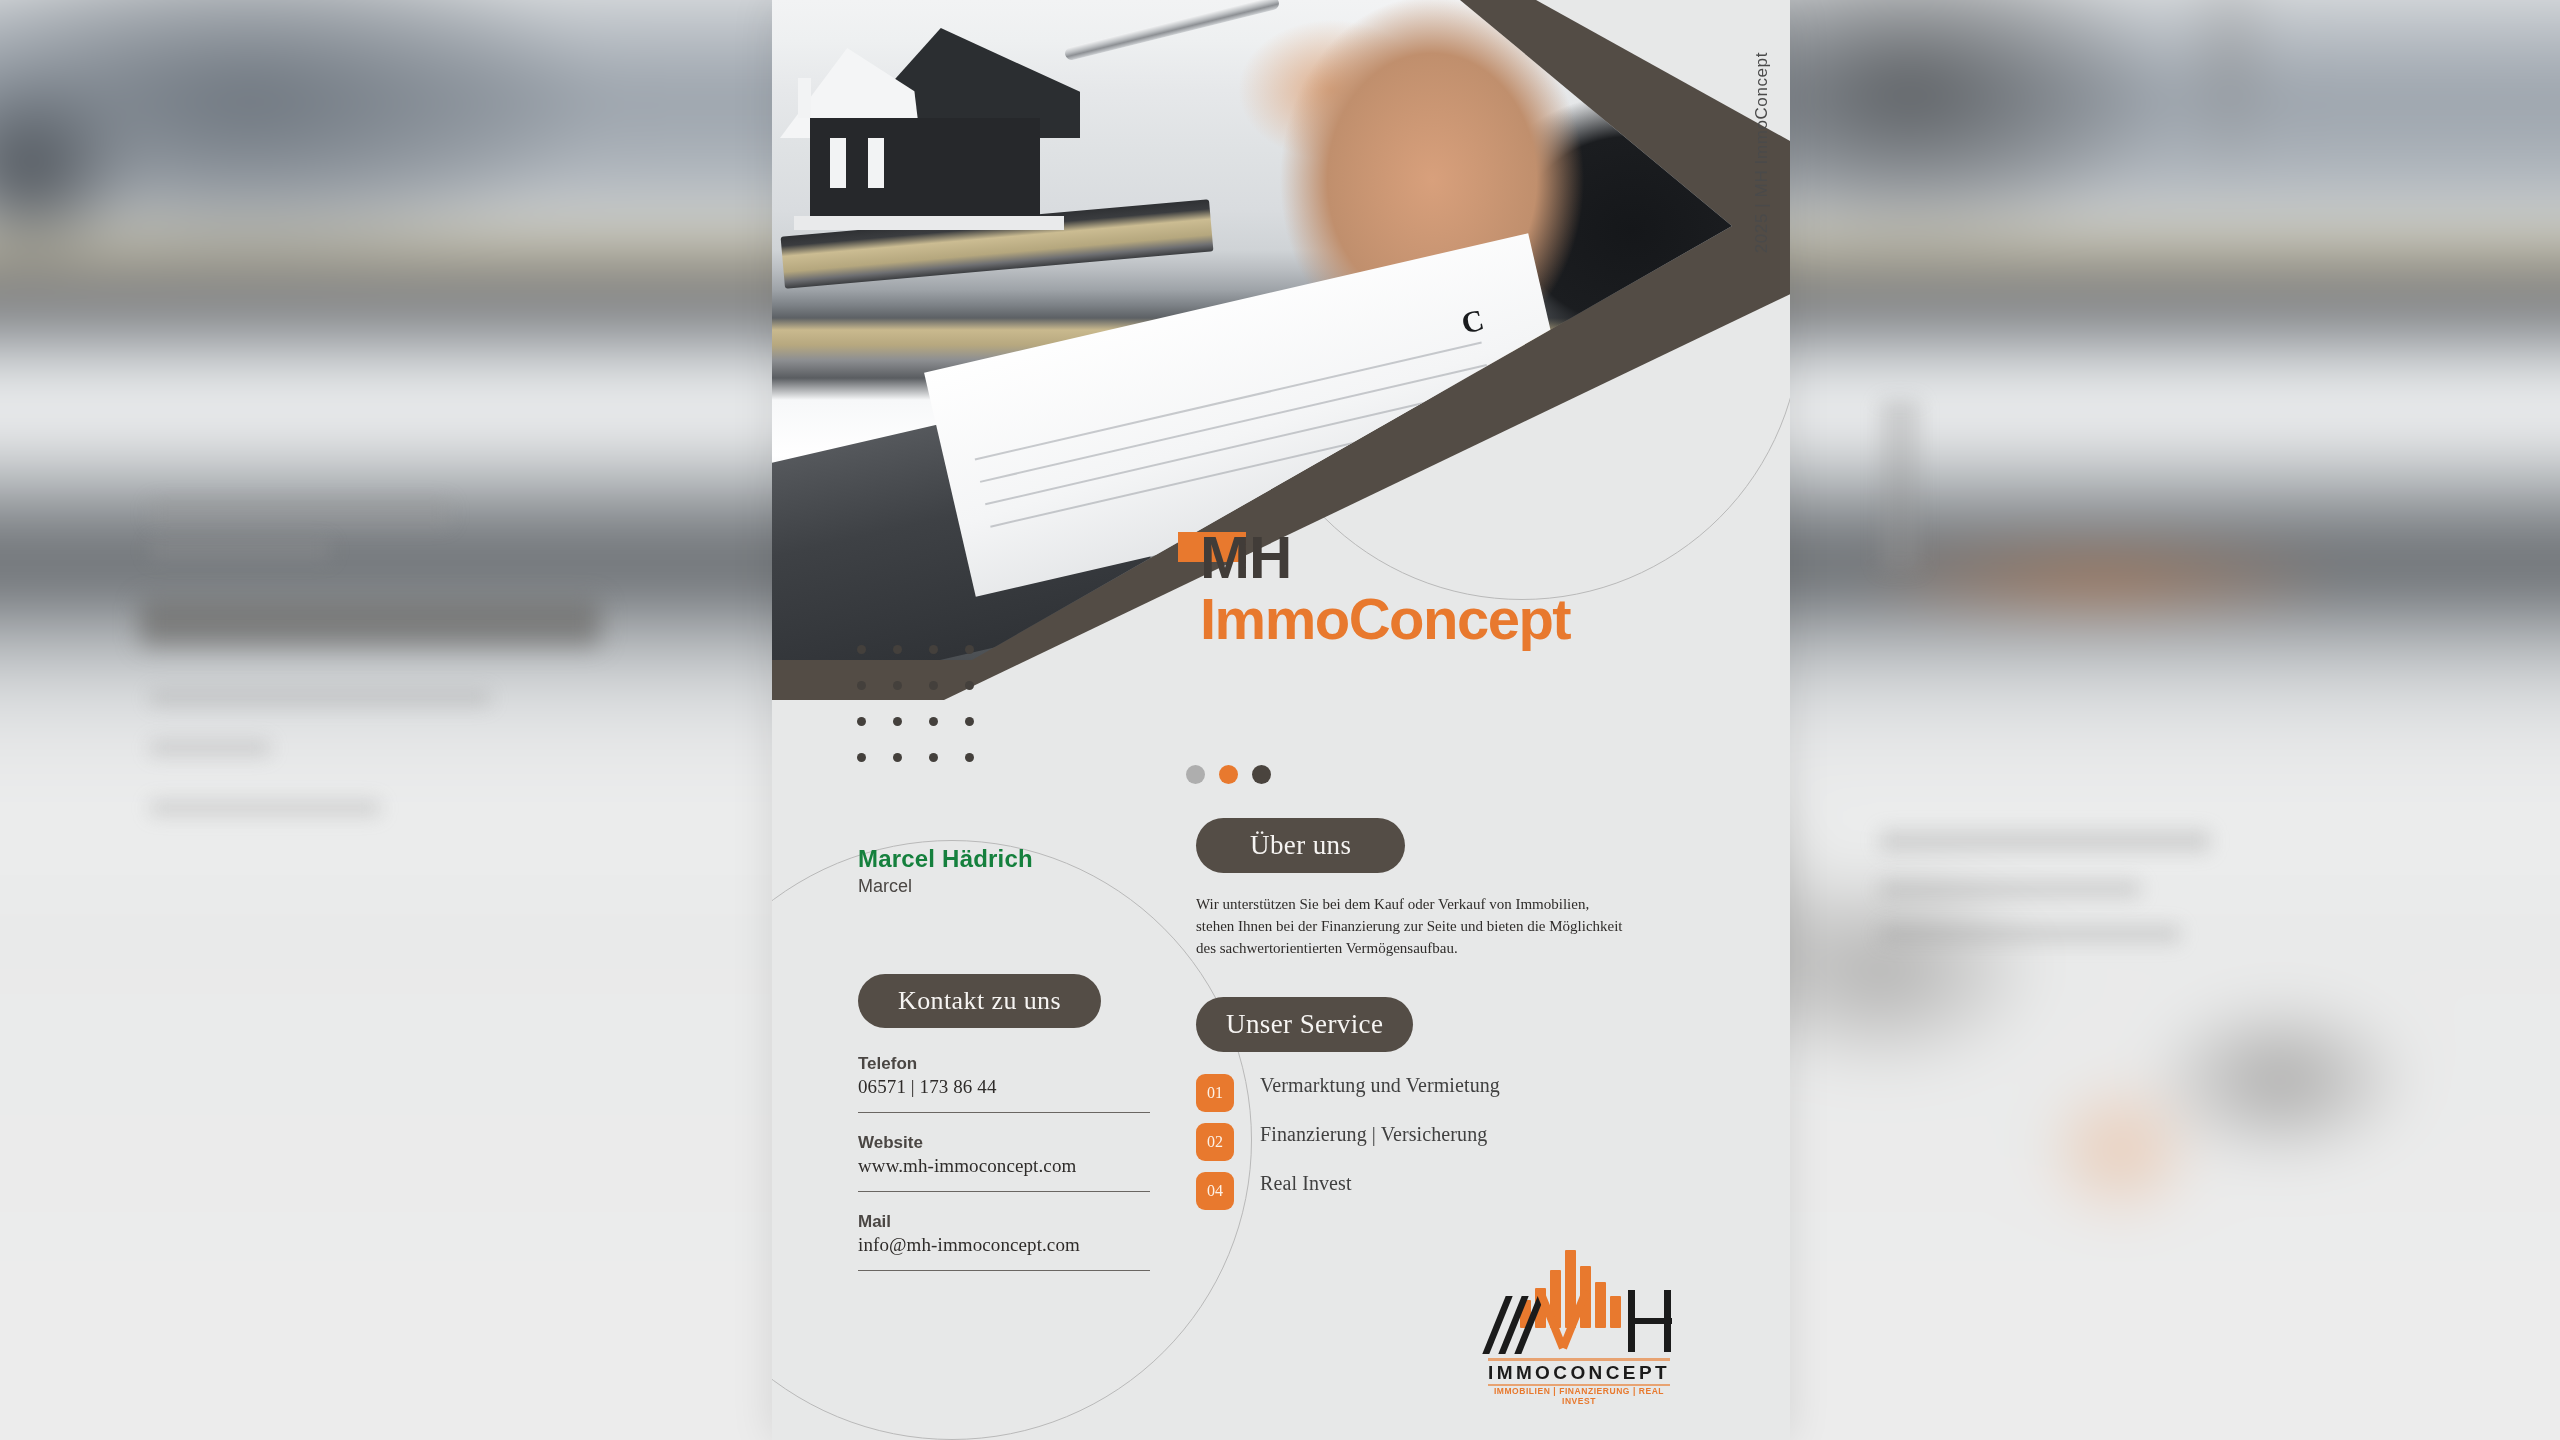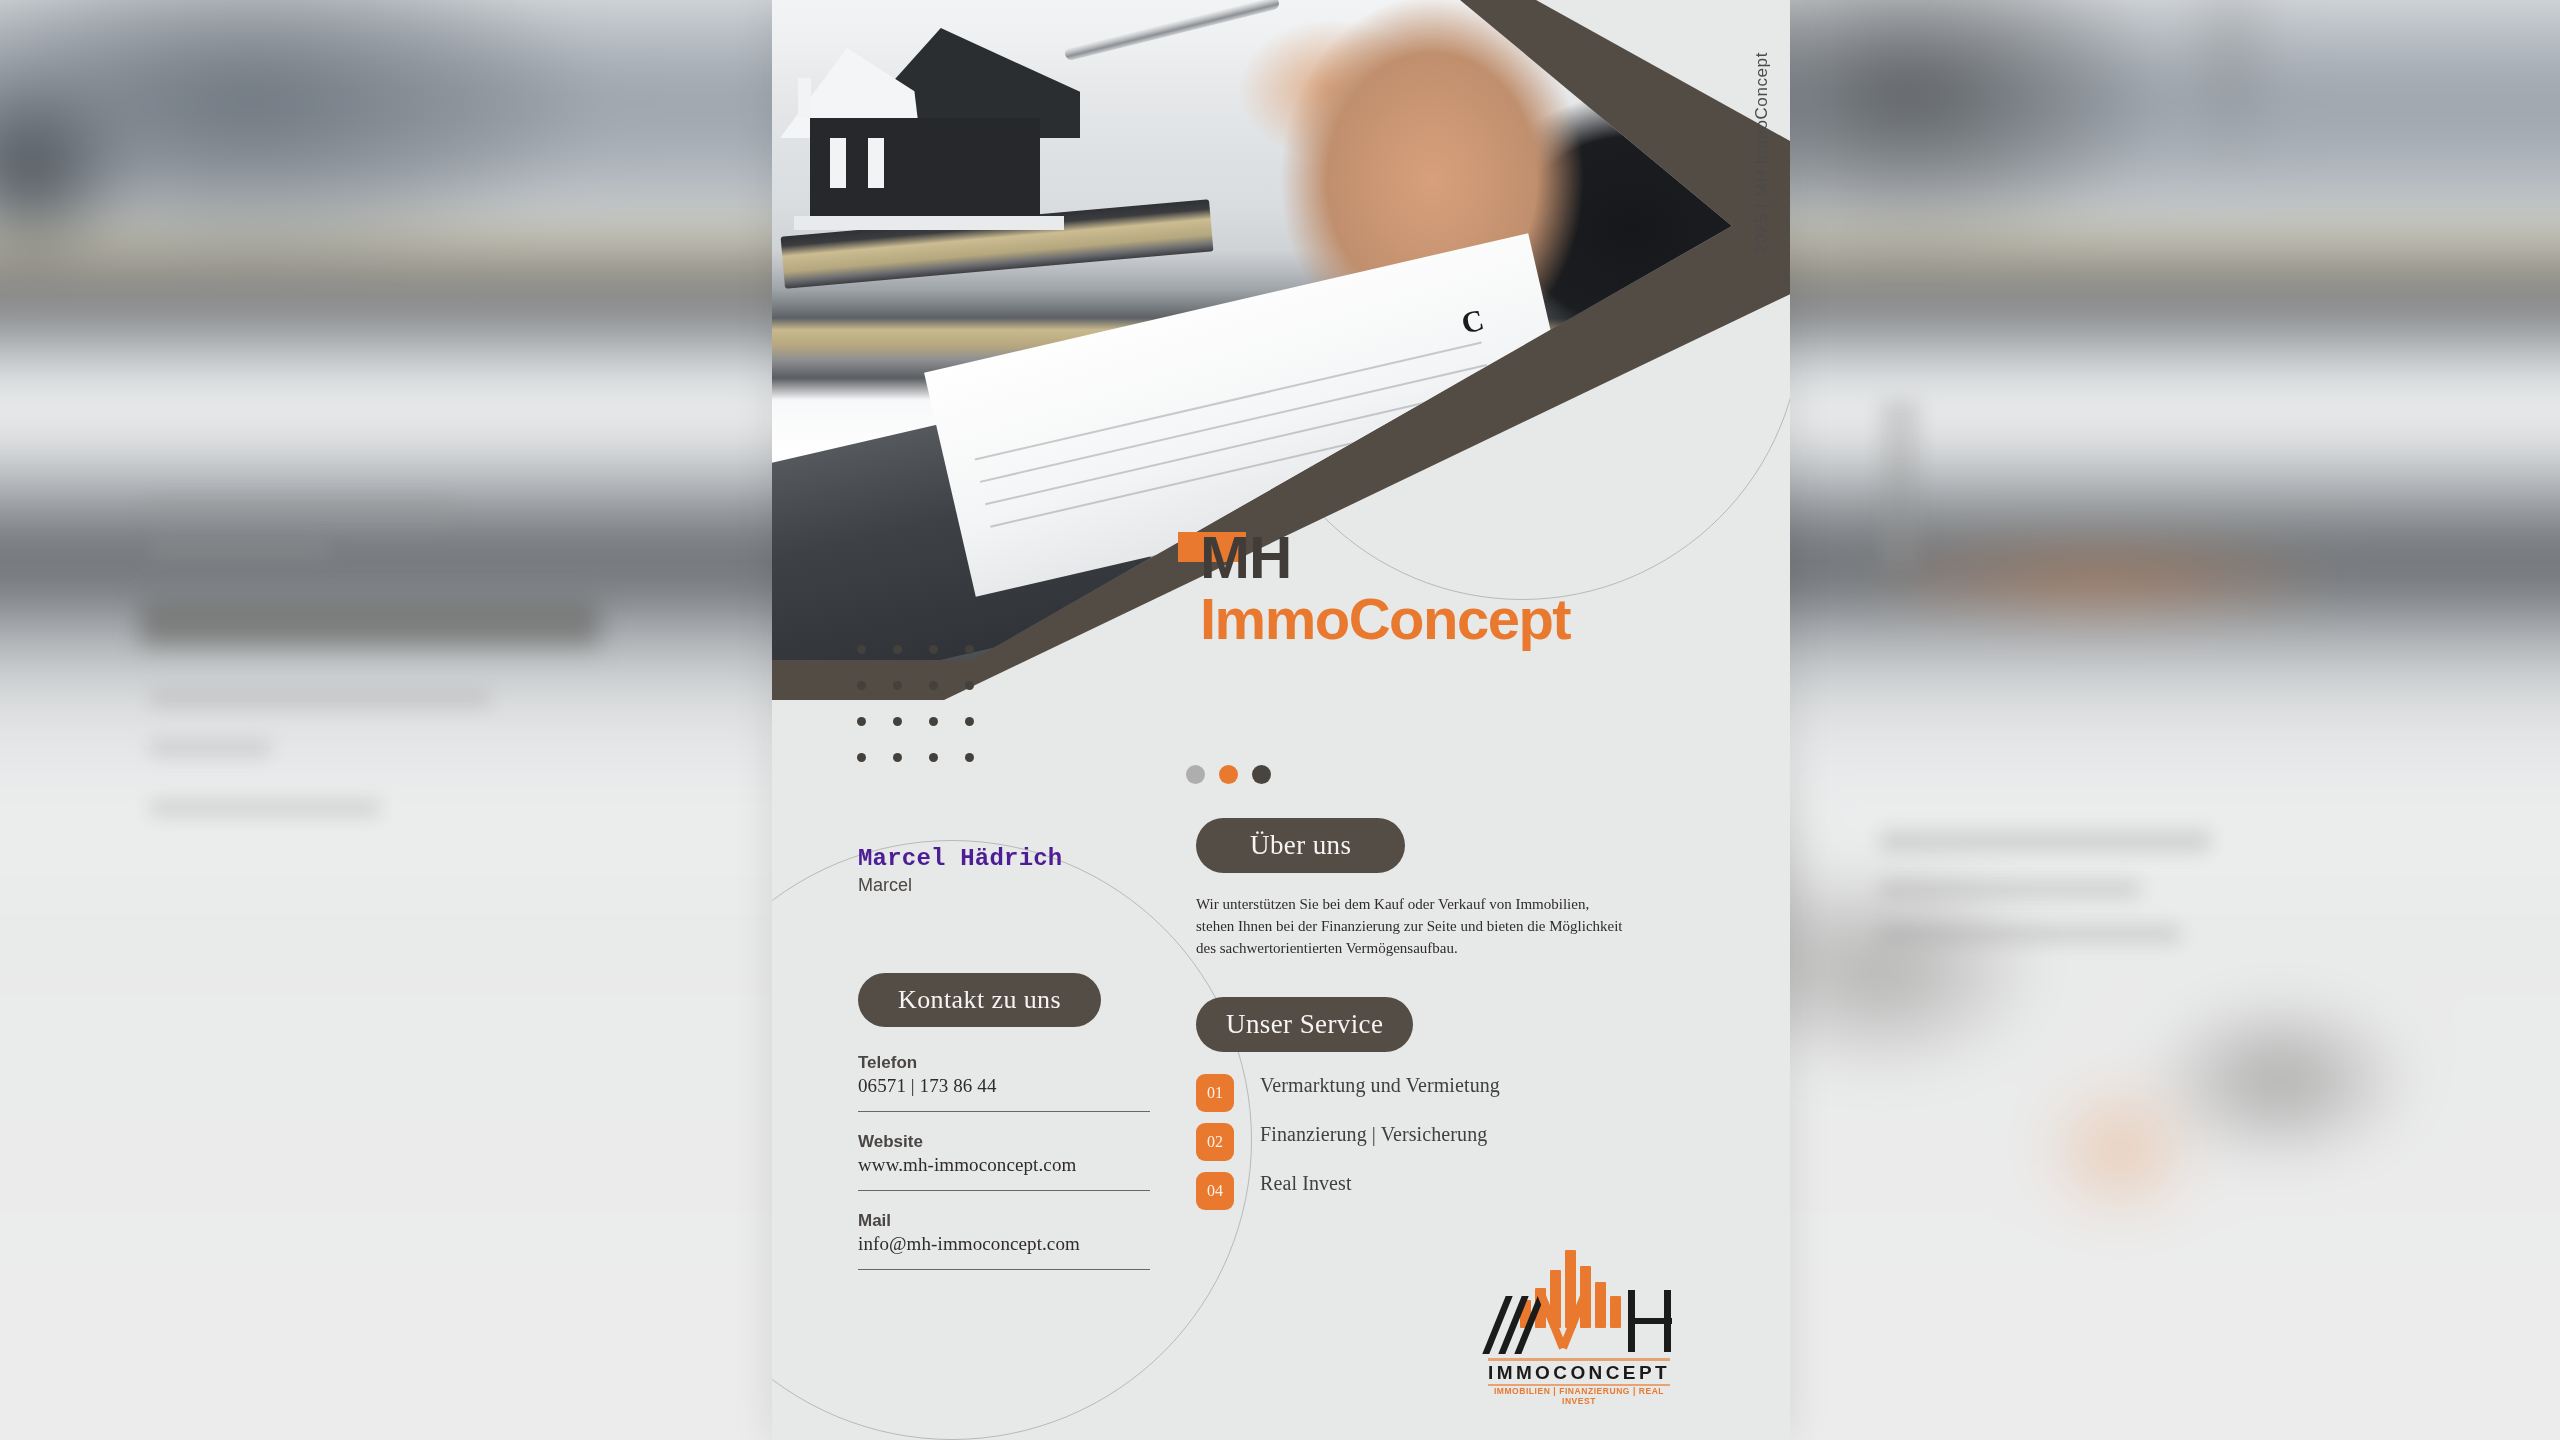--- a/index.html
+++ b/index.html
@@ -161,21 +161,21 @@
   .dots3 { position:absolute; left:414px; top:765px; display:flex; gap:14px; }
   .dots3 i { width:19px; height:19px; border-radius:50%; display:block; }
 
   
   .dotgrid { position:absolute; left:85px; top:645px; display:grid;
              grid-template-columns:repeat(4,36px); grid-template-rows:repeat(4,36px); }
   .dotgrid i { width:9px; height:9px; border-radius:50%; background:#44403c; display:block; }
 
   
   .lcol { position:absolute; left:86px; top:845px; width:292px; }
-  .person-name { font-size:24px; font-weight:700; color:#4c1d95; letter-spacing:.2px;font-family:Liberation Mono, monospace; }
+  .person-name { font-size:24px; font-weight:700; color:#15803d; letter-spacing:.2px; }
   .person-role { font-size:18px; color:#4b4744; margin-top:3px; }
 
   .pill {
     display:inline-block; background:#544d46; color:#f6f4f2; border-radius:28px;
     font-family:"Liberation Serif", serif; letter-spacing:.4px;
   }
   .pill-kontakt { padding:12px 40px; font-size:26px; margin-top:77px; }
 
   .cblock { margin-top:26px; }
   .cgroup { padding-bottom:14px; border-bottom:1.4px solid #6a6662; margin-bottom:20px; }

